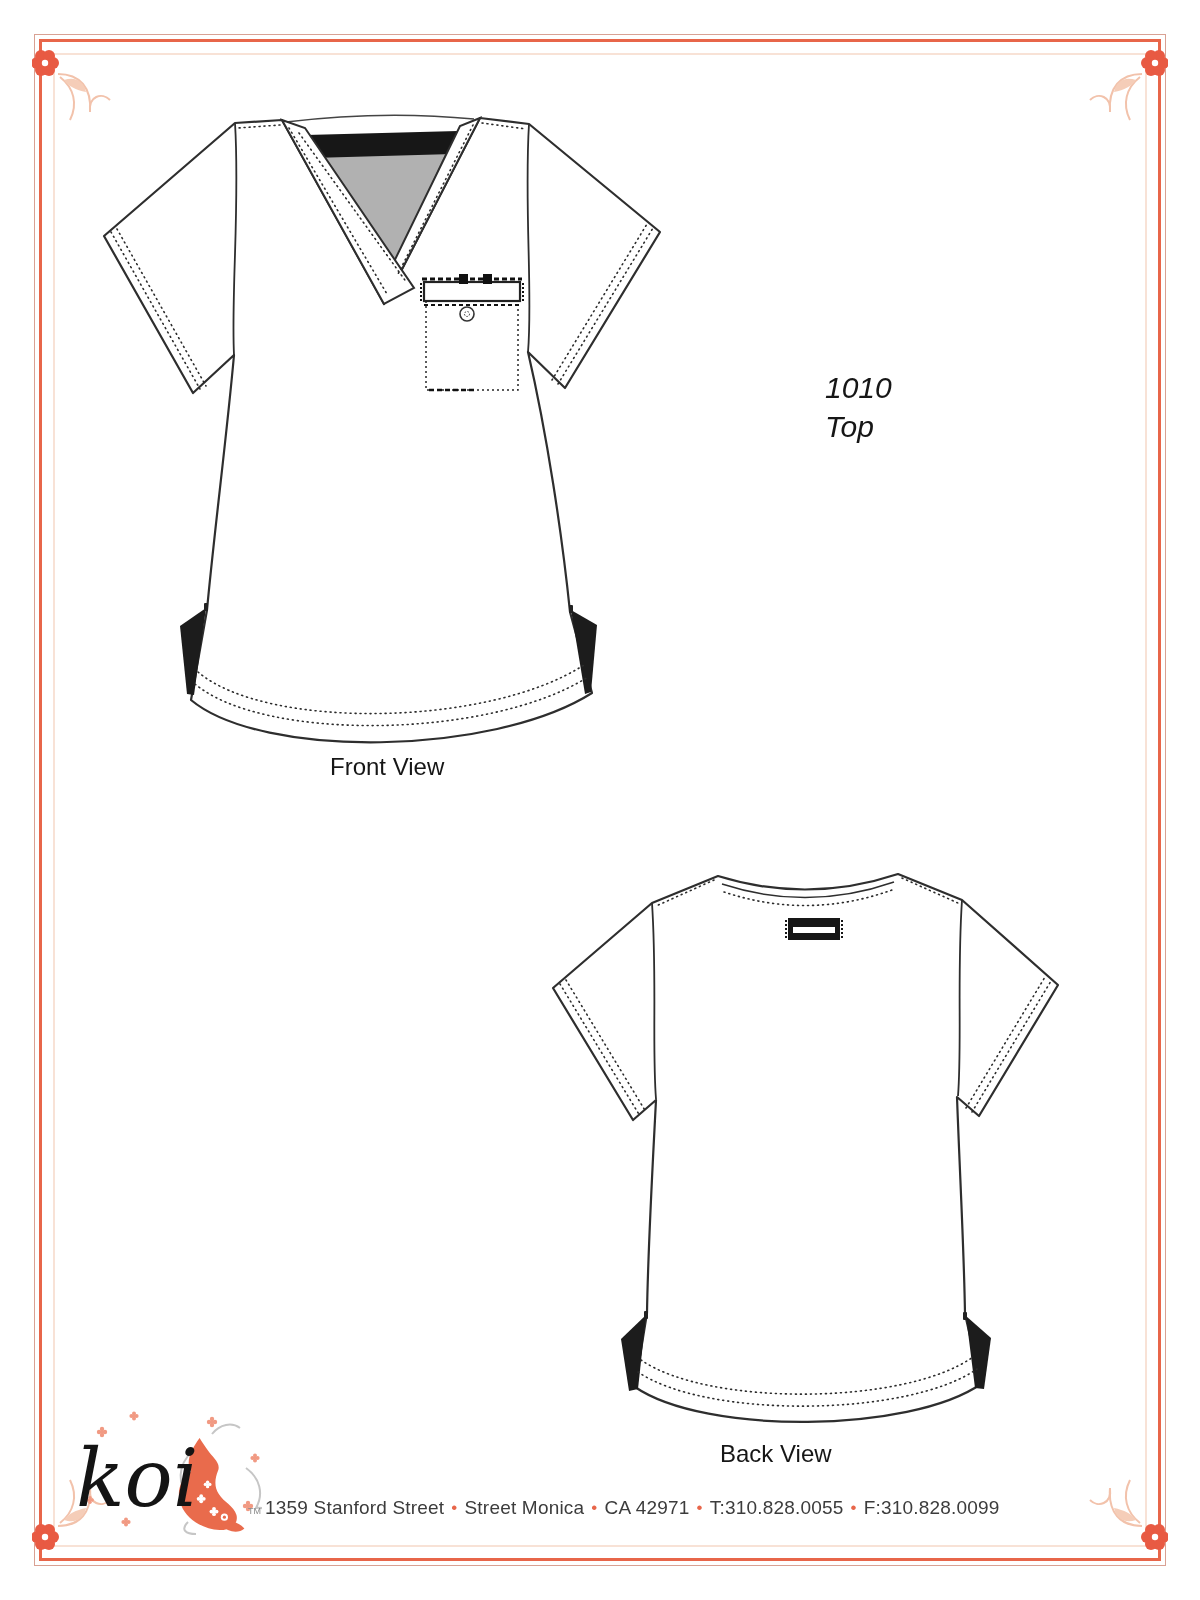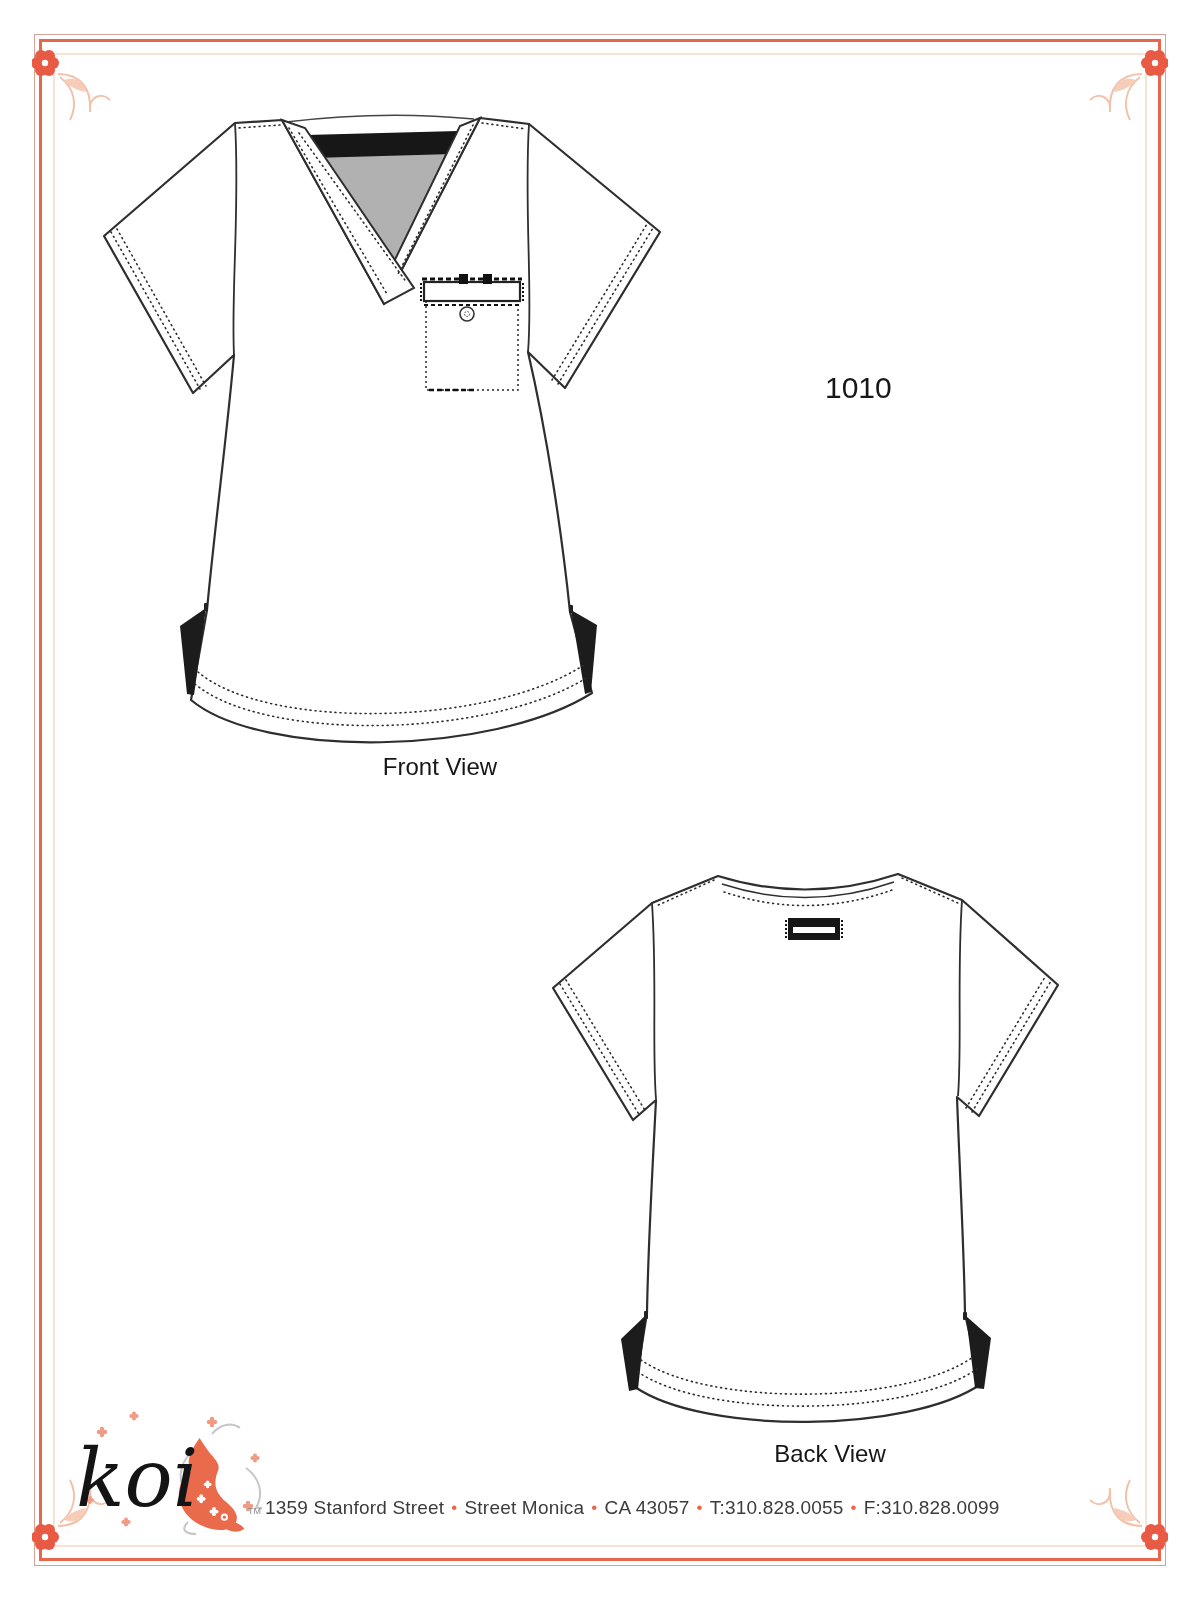--- a/index.html
+++ b/index.html
@@ -9,22 +9,22 @@
   .frame{position:absolute;pointer-events:none;}
   .frame.thin {inset:34px;border:1px solid #d9a193;}
   .frame.thick{inset:39px;border:3px solid #e8664a;}
   .frame.peach{inset:53px;border:2px solid #f8e2d6;}
   .corner{position:absolute;width:90px;height:90px;}
   .corner.tl{left:32px;top:44px;}
   .corner.tr{right:32px;top:44px;transform:scaleX(-1);}
   .corner.bl{left:32px;bottom:44px;transform:scaleY(-1);}
   .corner.br{right:32px;bottom:44px;transform:scale(-1,-1);}
   
-  .title-block{position:absolute;left:825px;top:368px;font-size:30px;line-height:39px;color:#161616;}
-  .view-label{position:absolute;width:220px;text-align:center;font-size:24px;color:#161616;}
+  .title-block{position:absolute;left:825px;top:368px;font-size:30px;line-height:39px;color:#161616;font-style:italic;}
+  .view-label{position:absolute;width:220px;text-align:left;font-size:24px;color:#161616;}
   .view-label.front{left:330px;top:753px;}
   .view-label.back{left:720px;top:1440px;}
   .footer{position:absolute;left:265px;width:700px;top:1497px;text-align:center;
           font-size:19px;color:#3c3c3c;letter-spacing:0.2px;white-space:nowrap;}
   .footer .dot{color:#e8664a;margin:0 7px;font-size:17px;vertical-align:1px;}
   .art{position:absolute;}
 </style>
 </head>
 <body>
 
@@ -98,20 +98,21 @@
         <circle cx="9" cy="25.9" r="6"></circle>
       <circle cx="5" cy="19" r="6"></circle>
         <circle cx="9" cy="12.1" r="6"></circle>
         <circle cx="17" cy="12.1" r="6"></circle>
       <circle cx="13" cy="19" r="3.2" fill="#ffffff"></circle>
     </g>
   </svg>
 
   <div class="title-block">
     <div>1010</div>
+    <div>Top</div>
   </div>
 
   <svg class="art" style="left:92px;top:104px;width:580px;height:645px;" viewBox="0 0 580 645">
 
     <path d="M194,18 Q290,6 382,15" fill="none" stroke="#444" stroke-width="1.5"></path>
 
     <polygon points="218,36 362,32 297,172" fill="#b1b1b1" stroke="#777" stroke-width="1"></polygon>
     <polygon points="214,31 366,27 361,50 220,54" fill="#171717"></polygon>
 
     <path d="M190,16 L143,19 L12,132 L101,289 L142,251
@@ -298,16 +299,16 @@
           </g>
       </g>
       <circle cx="63" cy="99" r="4.5" fill="#ffffff"></circle>
       <circle cx="63" cy="99" r="2" fill="#e96b4c"></circle>
     </g>
     <text x="14" y="110" font-size="80" font-style="italic" font-family="DejaVu Serif, serif" fill="#141414">koi</text>
     <text x="186" y="118" font-size="9" fill="#888">TM</text>
   </svg>
 
   <div class="footer">
-    <span>1359 Stanford Street</span><span class="dot">•</span><span>Street Monica</span><span class="dot">•</span><span>CA 43057</span><span class="dot">•</span><span>T:310.828.0055</span><span class="dot">•</span><span>F:310.828.0099</span>
+    <span>1359 Stanford Street</span><span class="dot">•</span><span>Street Monica</span><span class="dot">•</span><span>CA 42971</span><span class="dot">•</span><span>T:310.828.0055</span><span class="dot">•</span><span>F:310.828.0099</span>
   </div>
 
 </div>
 
 </body></html>

